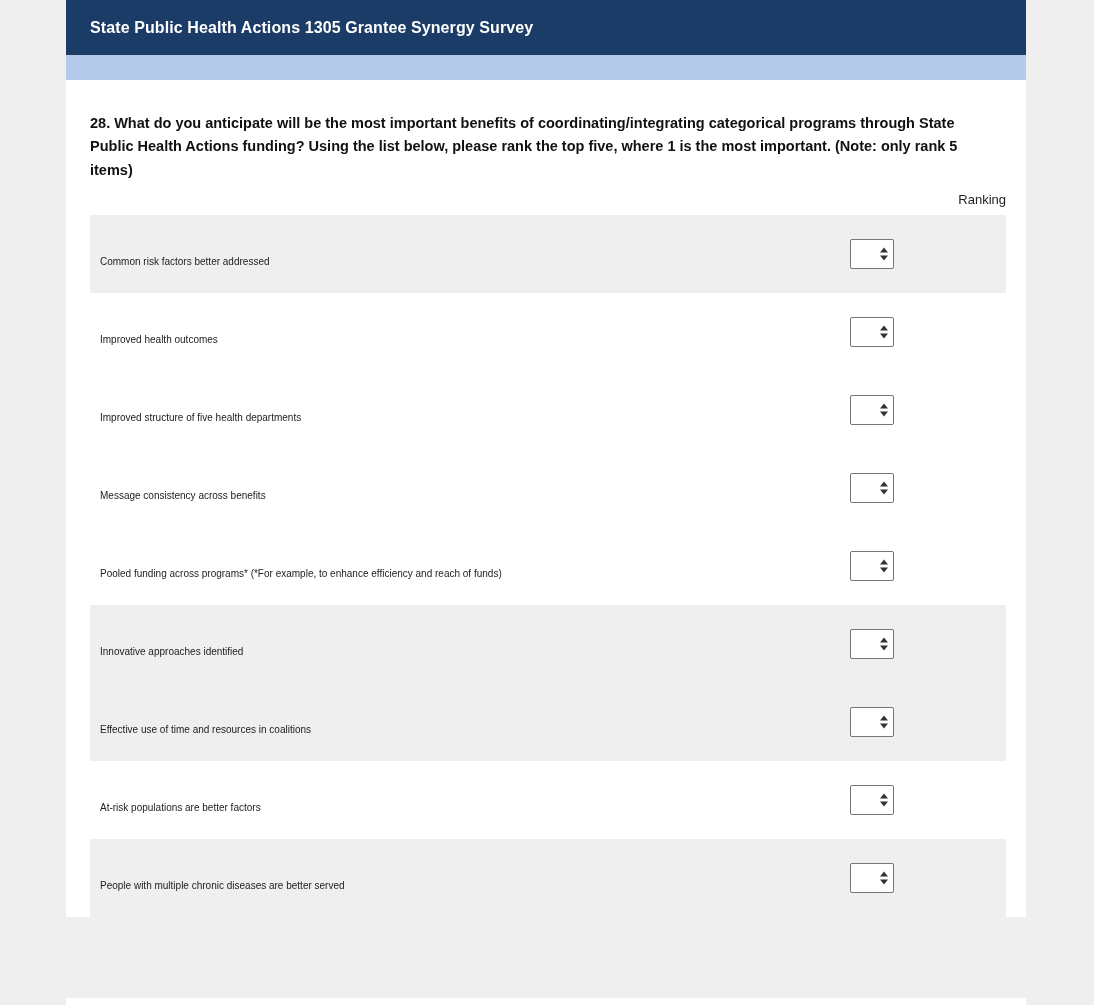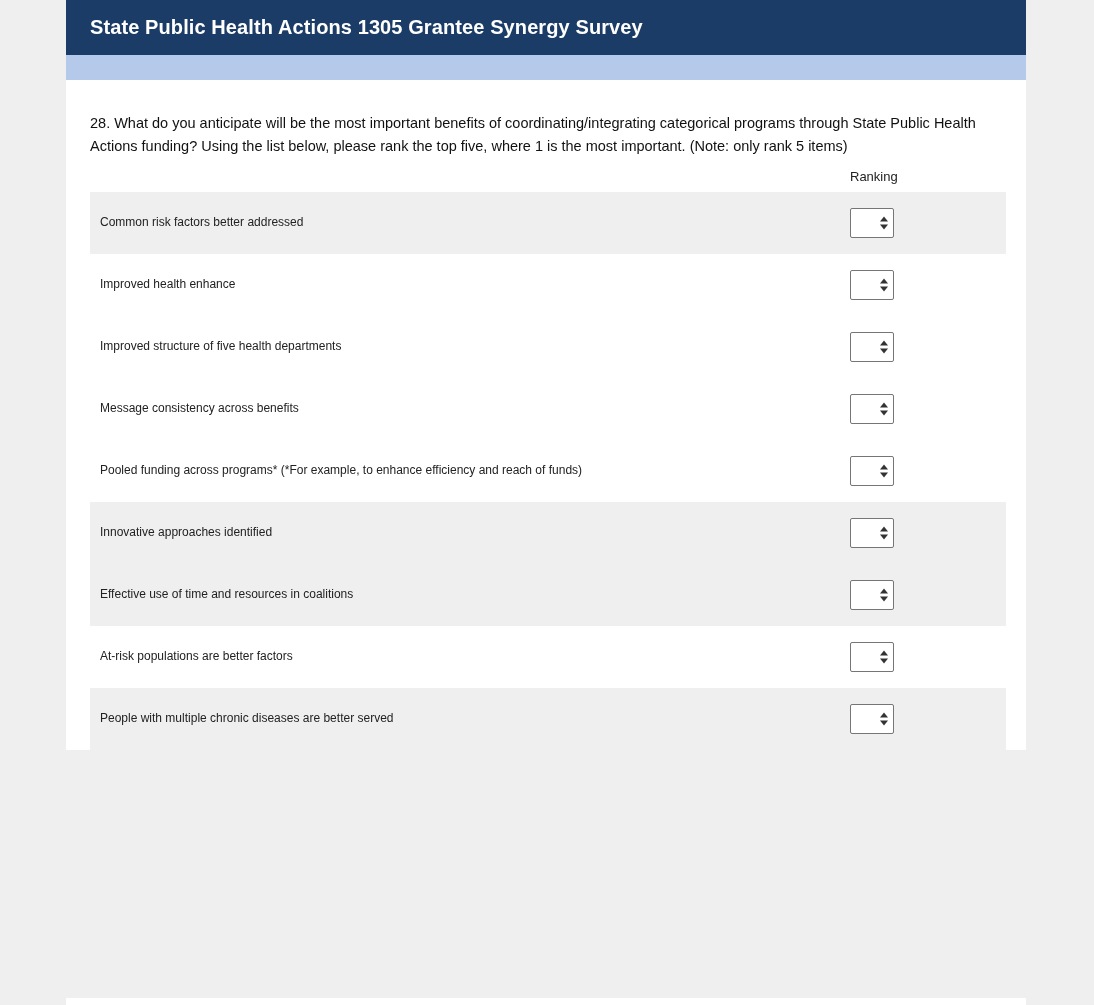--- a/index.html
+++ b/index.html
@@ -25,35 +25,35 @@
   .survey-header {
     background: #1b3c66;
     height: 55px;
     display: flex;
     align-items: center;
     padding: 0 0 0 24px;
     box-sizing: border-box;
   }
   .survey-title {
     color: #ffffff;
-    font-size: 20px;
+    font-size: 16px;
     font-weight: bold;
     letter-spacing: 0.1px;
   }
   .survey-subbar {
     background: #b5caea;
     height: 25px;
   }
   .survey-body {
     padding: 32px 34px 0 24px;
     box-sizing: border-box;
   }
   .question-text {
     font-size: 14.5px;
-    font-weight: normal;
+    font-weight: bold;
     color: #111111;
     line-height: 1.62;
     margin: 0 0 8px 0;
     max-width: 920px;
   }
   .matrix {
     width: 916px;
     border-collapse: collapse;
     margin-top: 10px;
   }
@@ -61,38 +61,38 @@
   .matrix col.c-rank { width: 164px; }
   .matrix thead th {
     font-size: 13px;
     font-weight: normal;
     color: #222222;
     text-align: left;
     padding: 0 0 8px 0;
     vertical-align: bottom;
   }
   .matrix thead th.rank-head {
-    text-align: left;
+    text-align: right;
     padding-left: 8px;
   }
   .matrix tbody tr.odd td {
     background: #efefef;
   }
   .matrix tbody tr.even td {
     background: #ffffff;
   }
   .matrix td {
     padding: 0;
     vertical-align: middle;
     height: 42px;
   }
   .matrix td.label-cell {
-    font-size: 12px;
+    font-size: 10px;
     color: #222222;
-    padding: 10px 10px 10px 10px;
+    padding: 26px 10px 10px 10px;
     line-height: 1.45;
   }
   .matrix td.rank-cell {
     padding: 4px 0 4px 8px;
   }
   .spinner {
     width: 44px;
     height: 30px;
     border: 1px solid #767676;
     background: #ffffff;
@@ -169,21 +169,21 @@
               <td class="rank-cell">
                 <div class="spinner">
                   <div class="arrows">
                     <div class="arrow-up"></div>
                     <div class="arrow-down"></div>
                   </div>
                 </div>
               </td>
             </tr>
             <tr class="even">
-              <td class="label-cell">Improved health enhance</td>
+              <td class="label-cell">Improved health outcomes</td>
               <td class="rank-cell">
                 <div class="spinner">
                   <div class="arrows">
                     <div class="arrow-up"></div>
                     <div class="arrow-down"></div>
                   </div>
                 </div>
               </td>
             </tr>
             <tr class="even">

